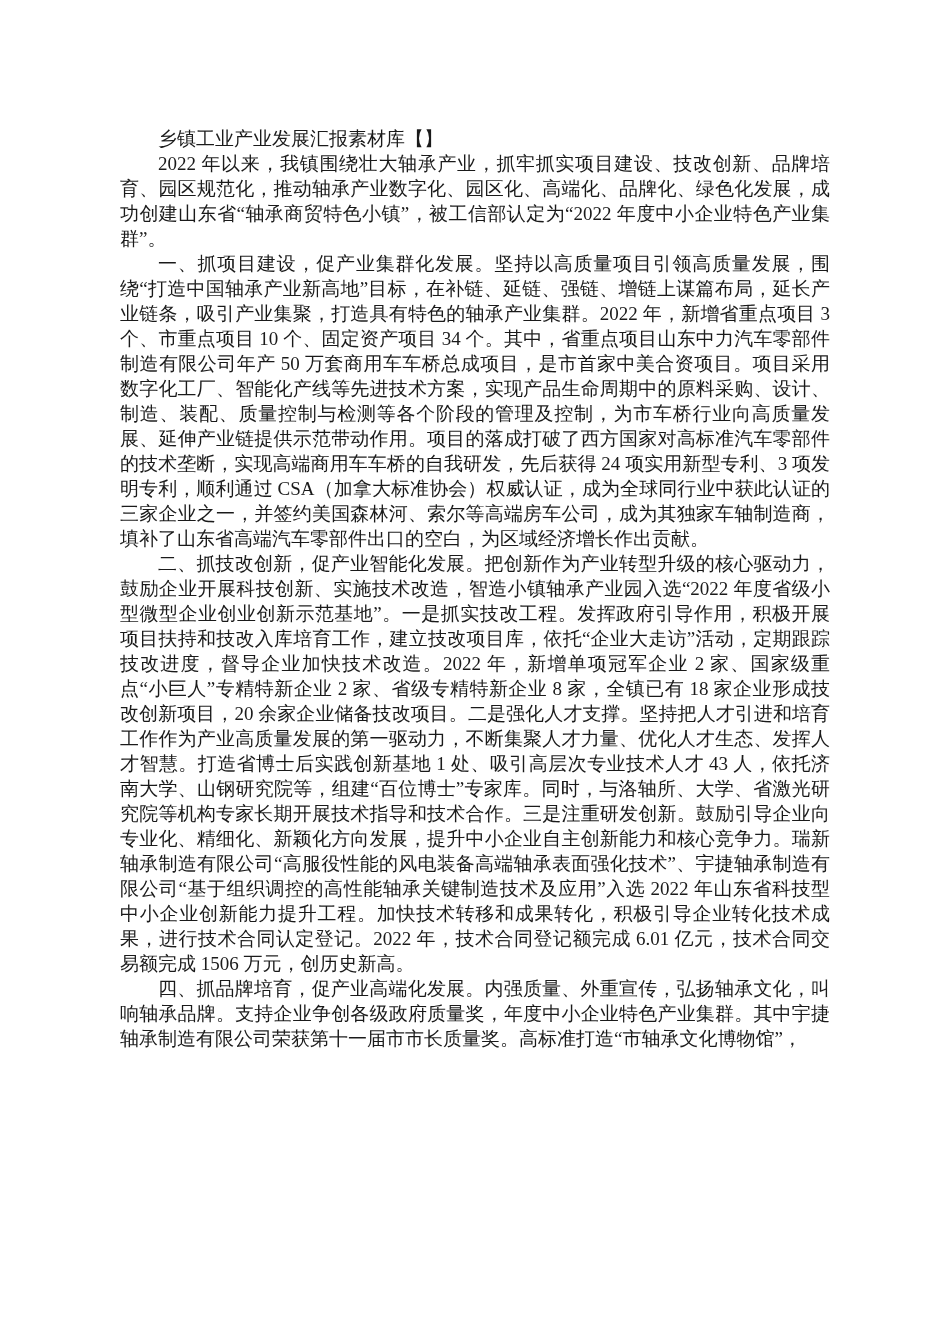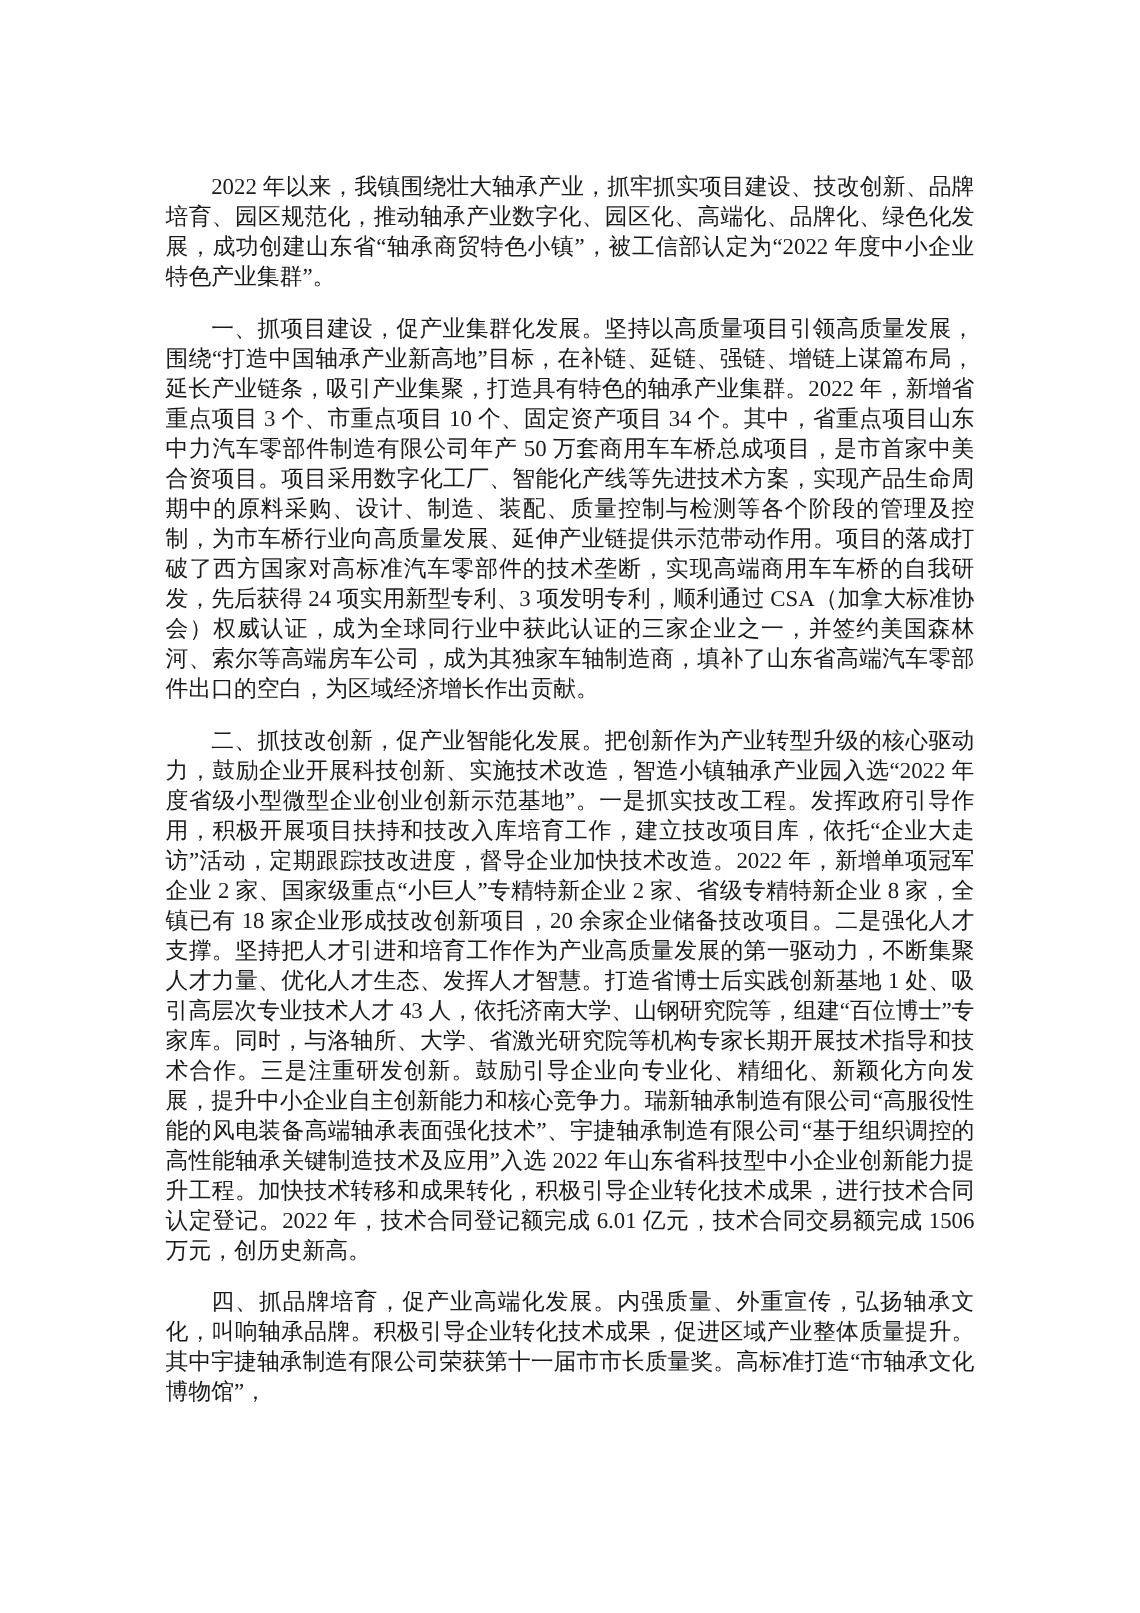--- a/index.html
+++ b/index.html
@@ -30,34 +30,35 @@
   }
   .doc-title {
     margin: 0;
     font-size: 19px;
     font-weight: normal;
     line-height: 25px;
     text-indent: 2em;
     white-space: nowrap;
   }
   .doc-body p {
-    margin: 18px;
+    margin: 0;
     font-size: 19px;
     line-height: 25px;
     text-align: justify;
     text-justify: inter-ideograph;
     text-indent: 2em;
     word-break: break-all;
   }
 </style>
 </head>
 <body>
 
 <div class="page">
   <div class="text-block">
+    <p class="doc-title">乡镇工业产业发展汇报素材库【】</p>
     <div class="doc-body" id="doc-body">
         <p>2022 年以来，我镇围绕壮大轴承产业，抓牢抓实项目建设、技改创新、品牌培育、园区规范化，推动轴承产业数字化、园区化、高端化、品牌化、绿色化发展，成功创建山东省“轴承商贸特色小镇”，被工信部认定为“2022 年度中小企业特色产业集群”。</p>
         <p>一、抓项目建设，促产业集群化发展。坚持以高质量项目引领高质量发展，围绕“打造中国轴承产业新高地”目标，在补链、延链、强链、增链上谋篇布局，延长产业链条，吸引产业集聚，打造具有特色的轴承产业集群。2022 年，新增省重点项目 3 个、市重点项目 10 个、固定资产项目 34 个。其中，省重点项目山东中力汽车零部件制造有限公司年产 50 万套商用车车桥总成项目，是市首家中美合资项目。项目采用数字化工厂、智能化产线等先进技术方案，实现产品生命周期中的原料采购、设计、制造、装配、质量控制与检测等各个阶段的管理及控制，为市车桥行业向高质量发展、延伸产业链提供示范带动作用。项目的落成打破了西方国家对高标准汽车零部件的技术垄断，实现高端商用车车桥的自我研发，先后获得 24 项实用新型专利、3 项发明专利，顺利通过 CSA（加拿大标准协会）权威认证，成为全球同行业中获此认证的三家企业之一，并签约美国森林河、索尔等高端房车公司，成为其独家车轴制造商，填补了山东省高端汽车零部件出口的空白，为区域经济增长作出贡献。</p>
         <p>二、抓技改创新，促产业智能化发展。把创新作为产业转型升级的核心驱动力，鼓励企业开展科技创新、实施技术改造，智造小镇轴承产业园入选“2022 年度省级小型微型企业创业创新示范基地”。一是抓实技改工程。发挥政府引导作用，积极开展项目扶持和技改入库培育工作，建立技改项目库，依托“企业大走访”活动，定期跟踪技改进度，督导企业加快技术改造。2022 年，新增单项冠军企业 2 家、国家级重点“小巨人”专精特新企业 2 家、省级专精特新企业 8 家，全镇已有 18 家企业形成技改创新项目，20 余家企业储备技改项目。二是强化人才支撑。坚持把人才引进和培育工作作为产业高质量发展的第一驱动力，不断集聚人才力量、优化人才生态、发挥人才智慧。打造省博士后实践创新基地 1 处、吸引高层次专业技术人才 43 人，依托济南大学、山钢研究院等，组建“百位博士”专家库。同时，与洛轴所、大学、省激光研究院等机构专家长期开展技术指导和技术合作。三是注重研发创新。鼓励引导企业向专业化、精细化、新颖化方向发展，提升中小企业自主创新能力和核心竞争力。瑞新轴承制造有限公司“高服役性能的风电装备高端轴承表面强化技术”、宇捷轴承制造有限公司“基于组织调控的高性能轴承关键制造技术及应用”入选 2022 年山东省科技型中小企业创新能力提升工程。加快技术转移和成果转化，积极引导企业转化技术成果，进行技术合同认定登记。2022 年，技术合同登记额完成 6.01 亿元，技术合同交易额完成 1506 万元，创历史新高。</p>
-        <p>四、抓品牌培育，促产业高端化发展。内强质量、外重宣传，弘扬轴承文化，叫响轴承品牌。积极引导企业转化技术成果，促进区域产业整体质量提升。其中宇捷轴承制造有限公司荣获第十一届市市长质量奖。高标准打造“市轴承文化博物馆”，</p>
+        <p>四、抓品牌培育，促产业高端化发展。内强质量、外重宣传，弘扬轴承文化，叫响轴承品牌。支持企业争创各级政府质量奖，年度中小企业特色产业集群。其中宇捷轴承制造有限公司荣获第十一届市市长质量奖。高标准打造“市轴承文化博物馆”，</p>
       </div>
   </div>
 </div>
 
 </body></html>

